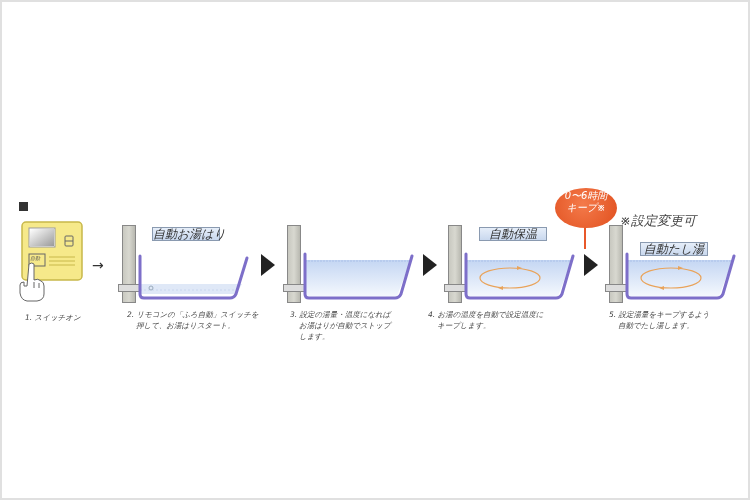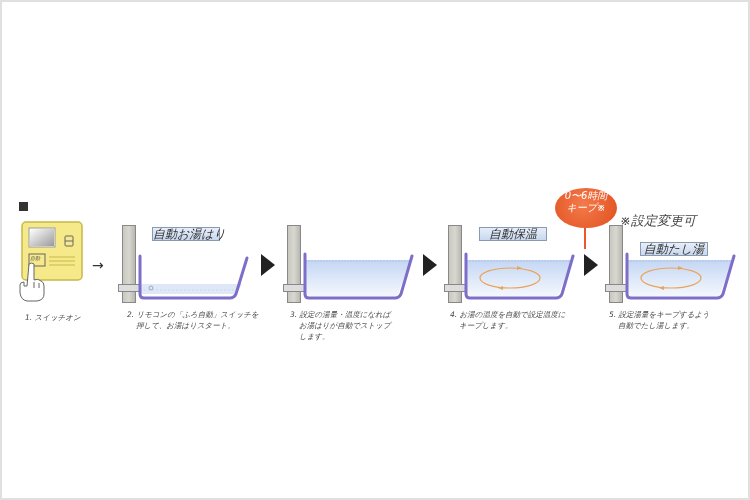--- a/index.html
+++ b/index.html
@@ -111,21 +111,21 @@
         </linearGradient>
       </defs>
     <polygon points="4,10 110,10 96,46 4,46" fill="url(#w4)"></polygon>
     <line x1="4" y1="11" x2="109" y2="11" stroke="#aac0e8" stroke-dasharray="2,1"></line>
     <ellipse cx="48" cy="28" rx="30" ry="10" fill="none" stroke="#e9a35a" stroke-width="1.2"></ellipse>
     <polygon points="60,18 55,16 55,20" fill="#e9a35a"></polygon>
     <polygon points="36,38 41,36 41,40" fill="#e9a35a"></polygon>
     <path d="M4 4 L4 44 Q4 48 8 48 L94 48 Q98 48 100 44 L111 6" fill="none" stroke="#7d6fc9" stroke-width="3" stroke-linecap="round"></path>
   </svg>
 </div>
-<div class="abs caption" style="left:450px;top:309px;">
+<div class="abs caption" style="left:428px;top:309px;">
   <div><span>4.</span> <span>お湯の温度を自動で設定温度に</span></div>
   <div style="padding-left:9px;">キープします。</div>
 </div>
 
 <div class="abs tri" style="left:584px;top:254px;"></div>
 
 <div class="abs" style="left:584px;top:215px;width:2px;height:34px;background:#e8582a;"></div>
 <div class="abs bubble" style="left:555px;top:188px;">
   <div>0〜6時間</div>
   <div>キープ※</div>

